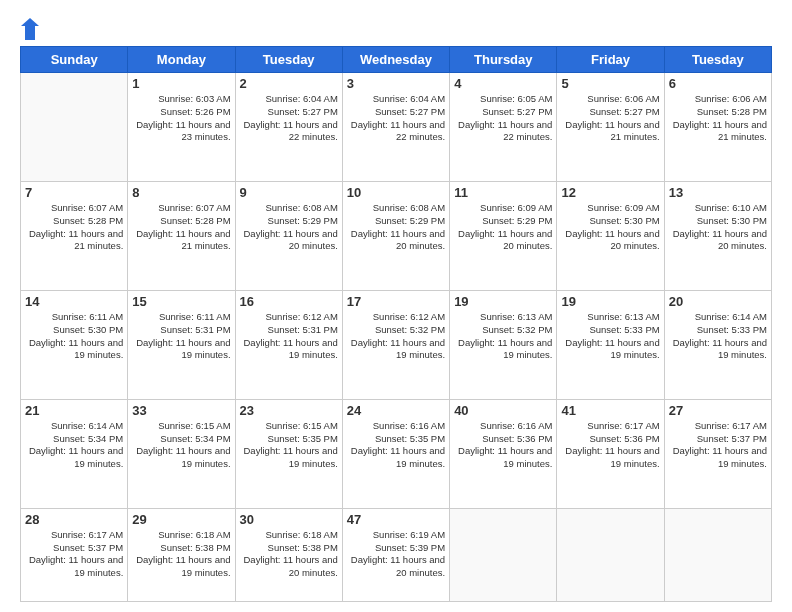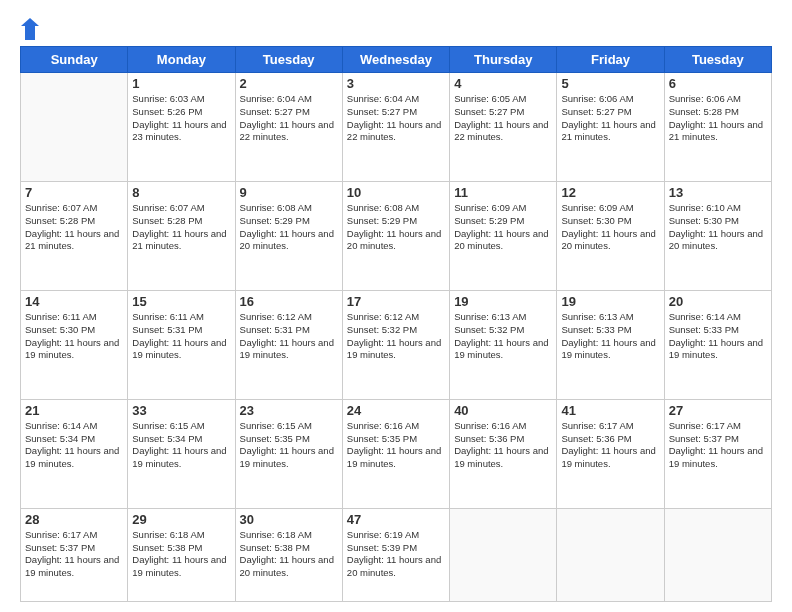--- a/index.html
+++ b/index.html
@@ -70,20 +70,21 @@
     .cell-number {
       font-size: 13px;
       font-weight: bold;
       display: block;
       margin-bottom: 2px;
     }
     .cell-info {
       font-size: 9.5px;
       line-height: 1.35;
       color: #333;
+      text-align: right;
     }
     .empty-cell {
       background: #f9f9f9;
     }
     tr:last-child td {
       height: 72px;
       margin-top: 22px;
     }
   </style>
 </head>

